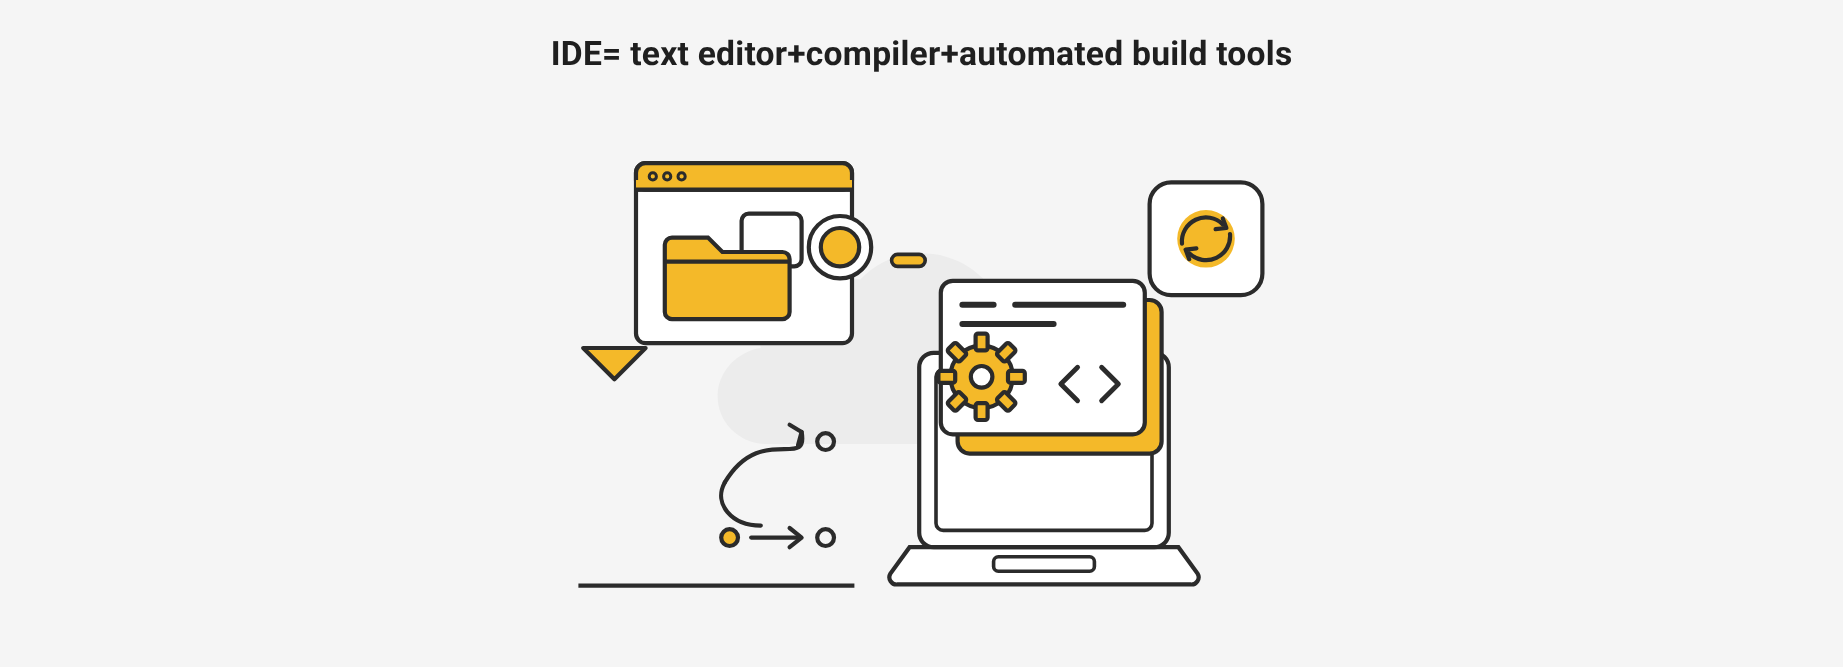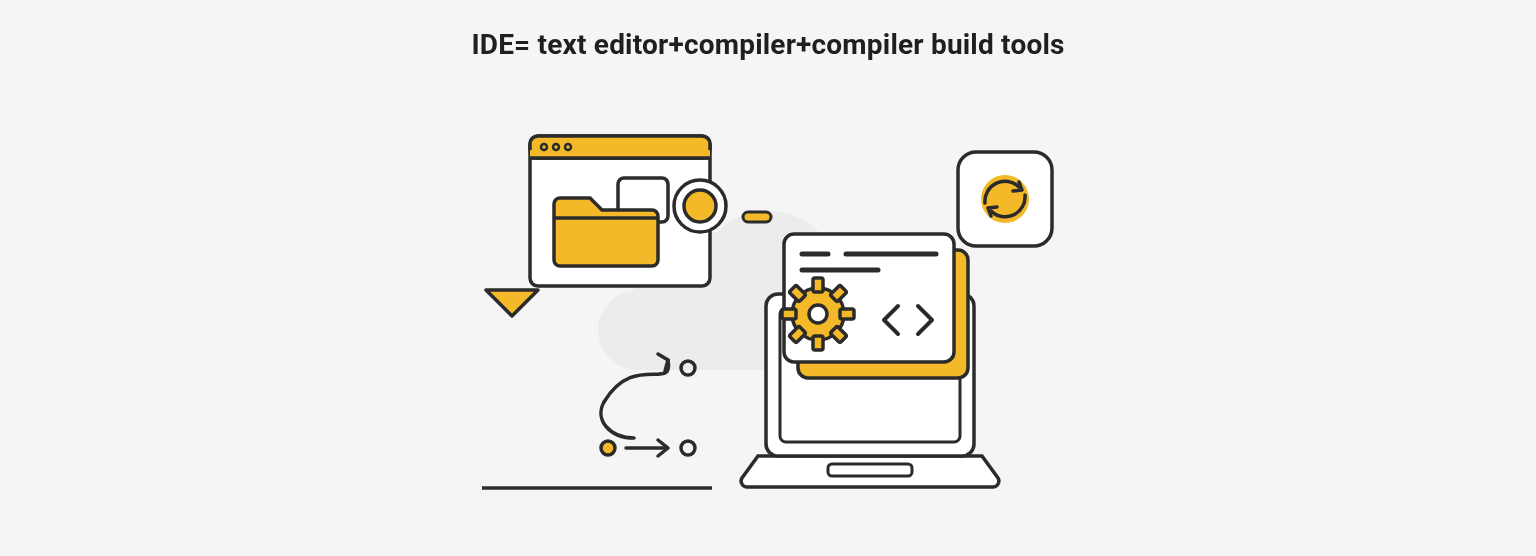--- a/index.html
+++ b/index.html
@@ -33,21 +33,21 @@
     top: 90px;
     width: 600px;
     height: 440px;
   }
   svg { display: block; }
 </style>
 </head>
 <body>
 
 <div class="container">
-  <div class="title">IDE= text editor+compiler+compiler build tools</div>
+  <div class="title">IDE= text editor+compiler+automated build tools</div>
 
   <div class="stage">
     <svg viewBox="0 0 600 440" width="600" height="440">
 
       <g>
         <path d="M220 140
                  c-30 0 -55 22 -55 50
                  c0 4 0 7 1 10
                  c-20 3 -36 20 -36 40
                  c0 22 18 40 41 40

